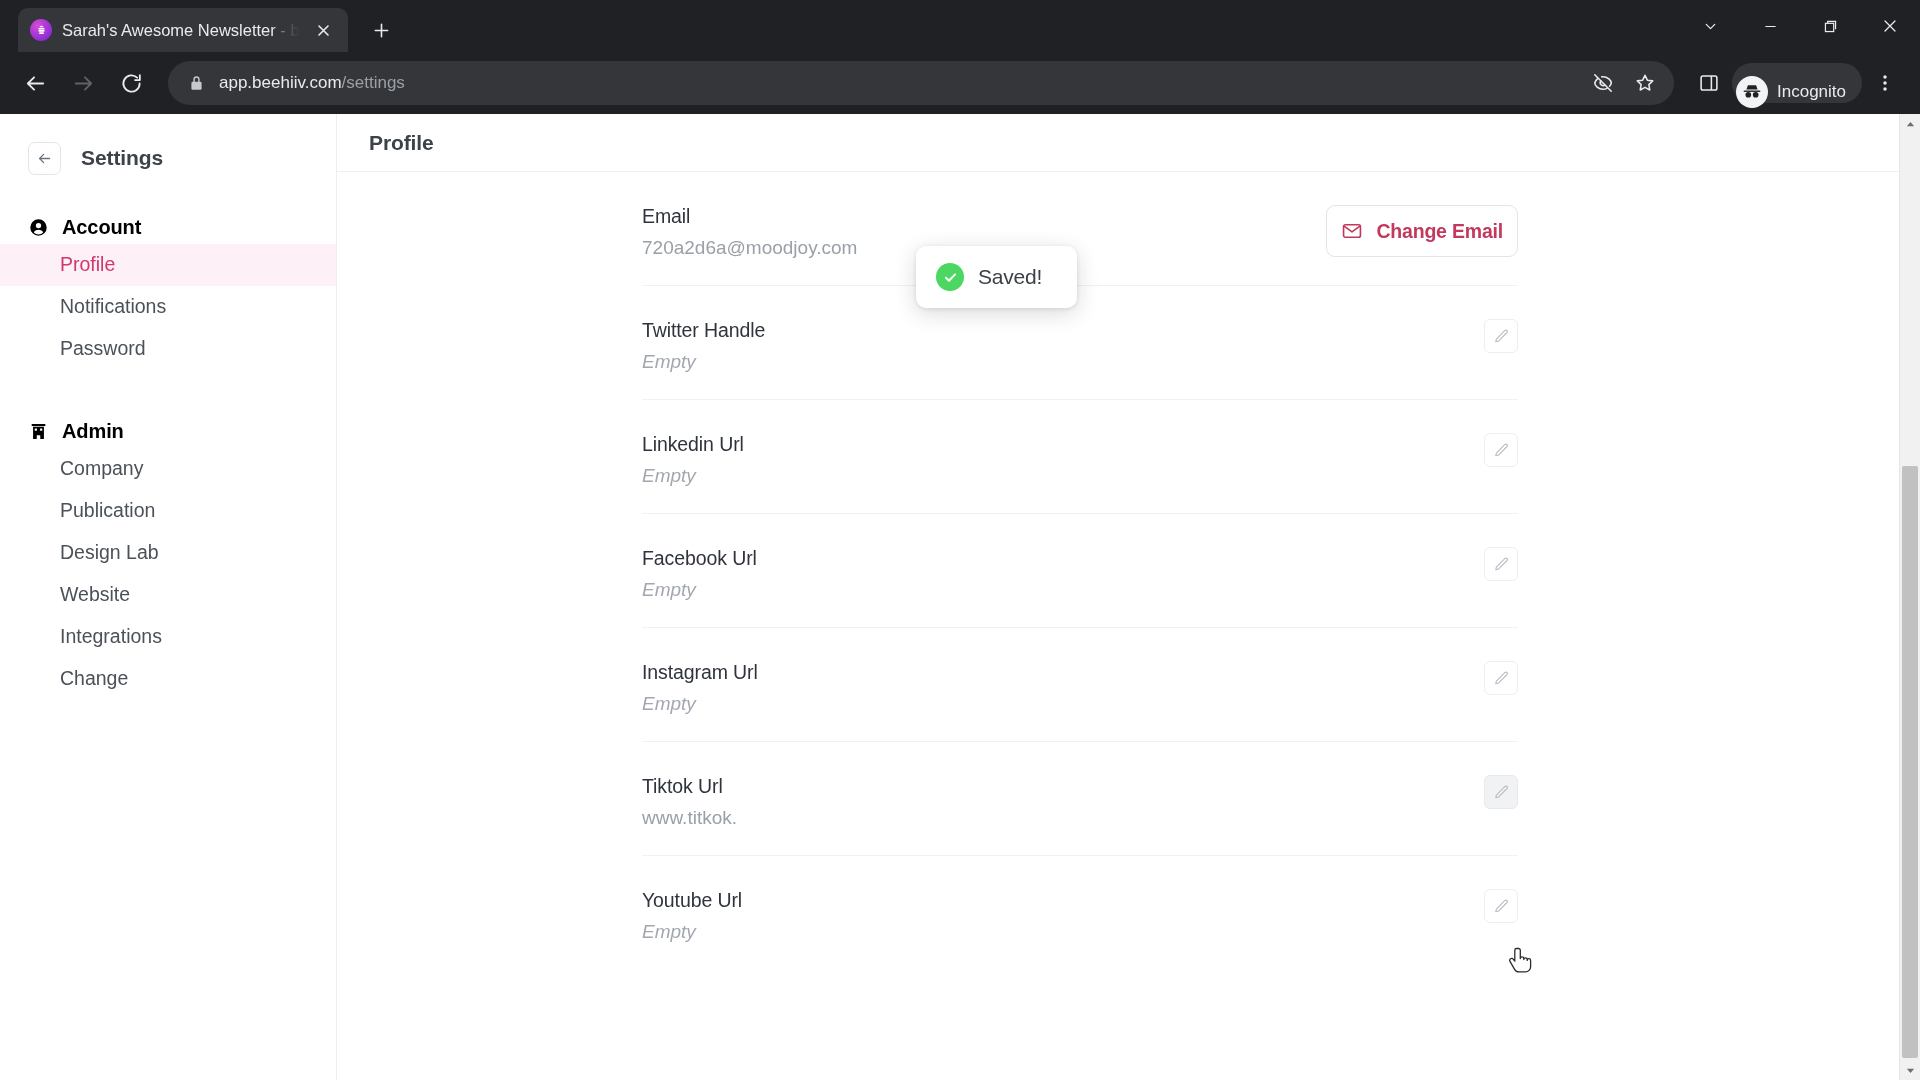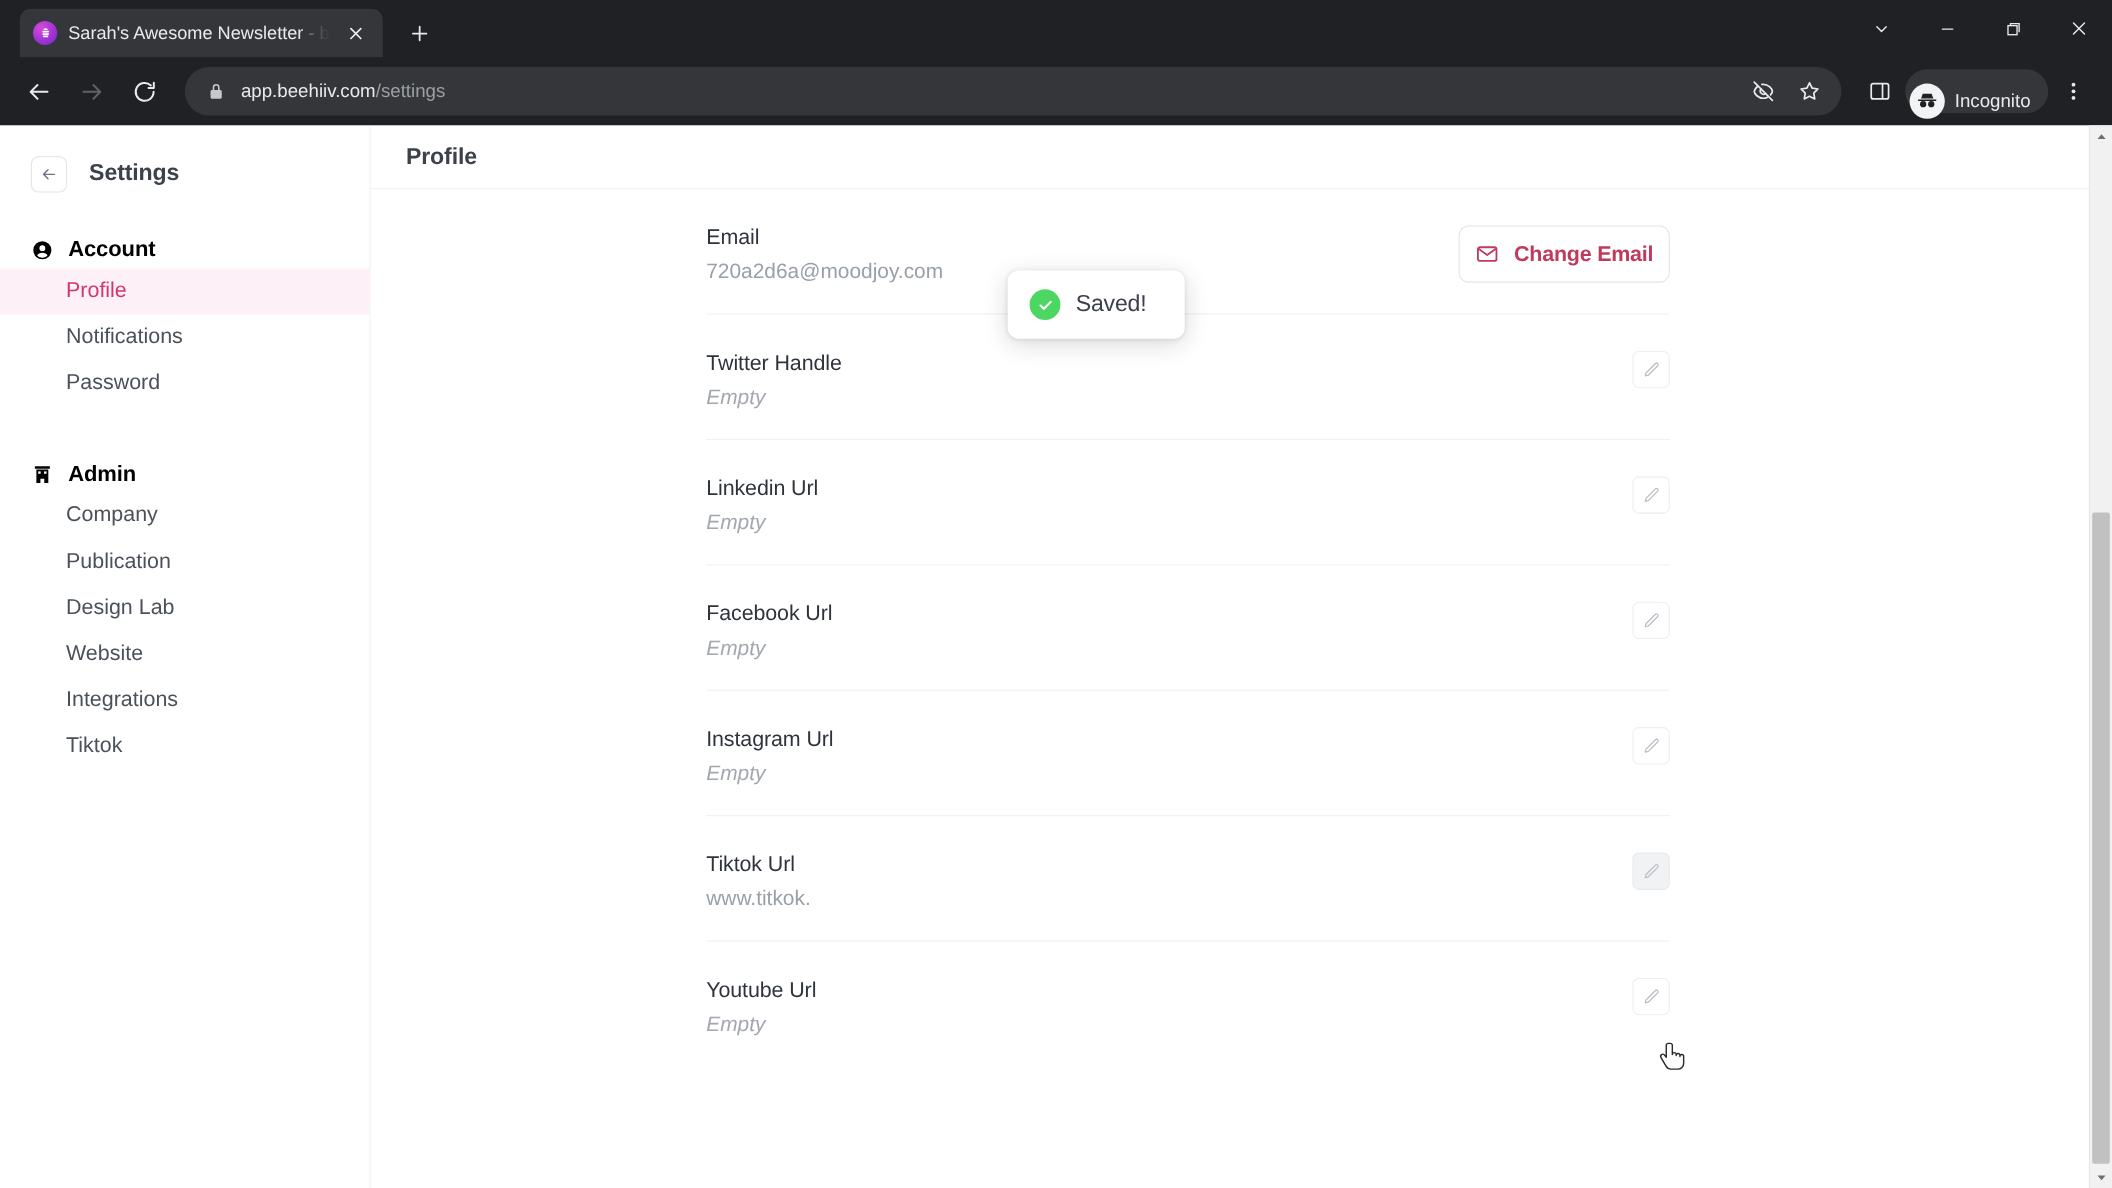--- a/index.html
+++ b/index.html
@@ -342,21 +342,21 @@
         <div class="sb-item">
           <span class="sb-label">Design Lab</span>
         </div>
         <div class="sb-item">
           <span class="sb-label">Website</span>
         </div>
         <div class="sb-item">
           <span class="sb-label">Integrations</span>
         </div>
         <div class="sb-item">
-          <span class="sb-label">Tiktok</span>
+          <span class="sb-label">Change</span>
         </div>
       </div>
     </div>
 
     <div class="content">
       <div class="page-head">
         <div class="page-title">Profile</div>
       </div>
 
       <div class="fields">

